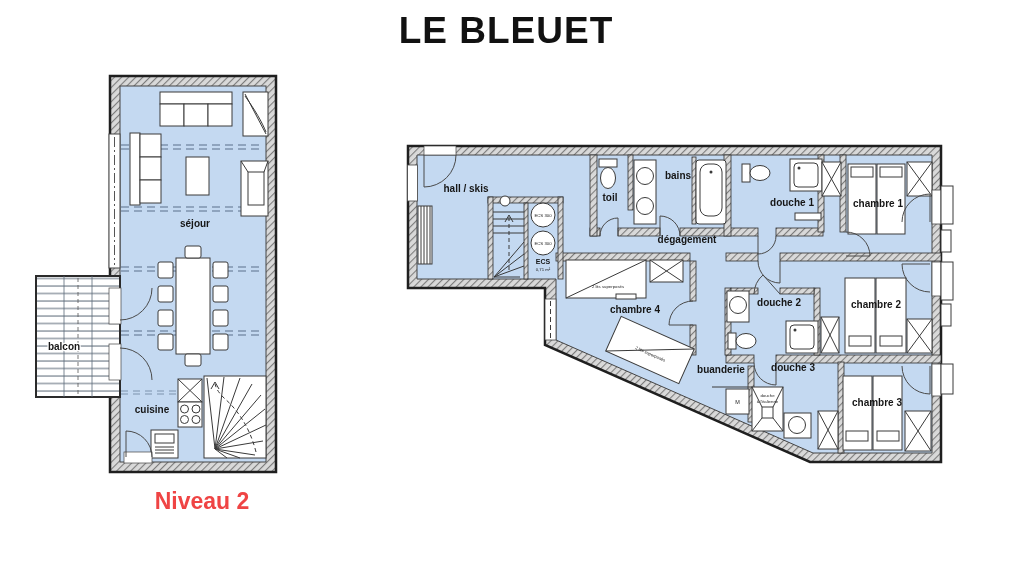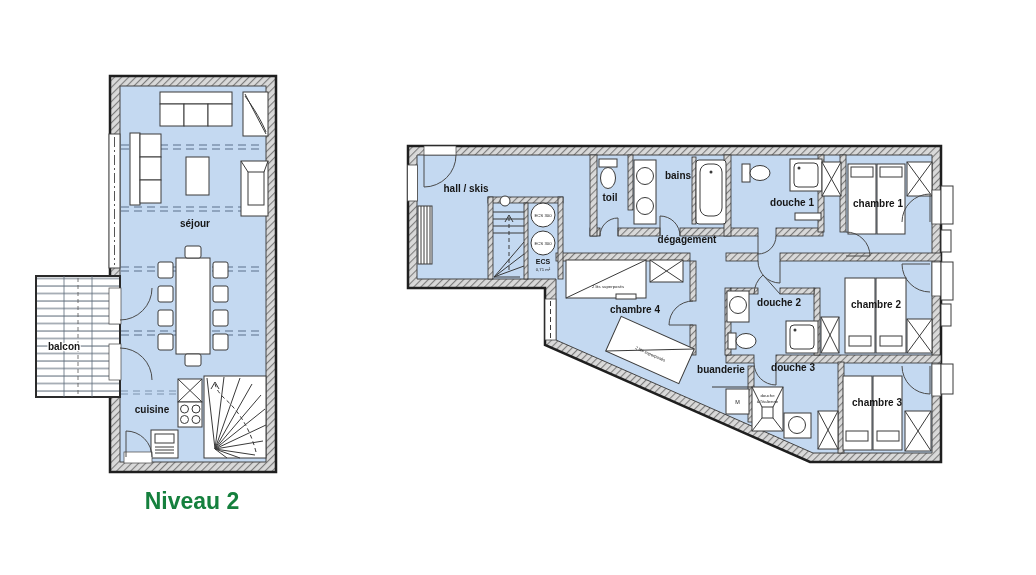--- a/index.html
+++ b/index.html
@@ -1,38 +1,39 @@
 <!DOCTYPE html>
 <html><head>
 <meta charset="utf-8">
 <style>
   html,body{margin:0;padding:0;background:#fff;}
   .stage{width:1036px;height:575px;position:relative;background:#fff;
          font-family:"Liberation Sans",sans-serif;overflow:hidden;}
   .title{position:absolute;left:506px;top:10px;transform:translateX(-50%);
          font-size:37px;font-weight:800;letter-spacing:1px;color:#111;white-space:nowrap;}
   .caption{position:absolute;top:488px;transform:translateX(-50%);
-           font-size:23px;font-weight:700;color:#15803d;white-space:nowrap;}
+           font-size:23px;font-weight:700;color:#ef4444;white-space:nowrap;margin-left:10px;}
   .cap2{left:192px;} .cap1{left:710px;}
   svg{position:absolute;left:0;top:0;}
   .rlbl{font-family:"Liberation Sans",sans-serif;font-weight:700;font-size:10px;
         fill:#161616;text-anchor:middle;}
   .slbl{font-family:"Liberation Sans",sans-serif;font-weight:700;font-size:7px;
         fill:#161616;text-anchor:middle;}
   .xlbl{font-family:"Liberation Sans",sans-serif;font-weight:400;font-size:4.3px;
         fill:#222;text-anchor:middle;}
   .furn{fill:#ffffff;stroke:#3a3a3a;stroke-width:1;}
   .thin{stroke:#3a3a3a;stroke-width:1;fill:none;}
   .arc{stroke:#4a4a4a;stroke-width:1;fill:none;}
   .wallseg{fill:url(#hatch);stroke:#2e2e2e;stroke-width:0.8;}
 </style>
 </head>
 <body>
 
 <div class="stage">
+  <div class="title">LE BLEUET</div>
 
   <svg width="1036" height="575" viewBox="0 0 1036 575">
     <defs>
       <pattern id="hatch" patternUnits="userSpaceOnUse" width="5" height="5" patternTransform="rotate(45)">
         <rect width="5" height="5" fill="#d9d9d9"></rect>
         <line x1="0" y1="0" x2="0" y2="5" stroke="#7c7c7c" stroke-width="2.2"></line>
       </pattern>
       <pattern id="deck" patternUnits="userSpaceOnUse" width="10" height="7.5">
         <rect width="10" height="7.5" fill="#ffffff"></rect>
         <line x1="0" y1="1" x2="10" y2="1" stroke="#5c6a78" stroke-width="1"></line>

